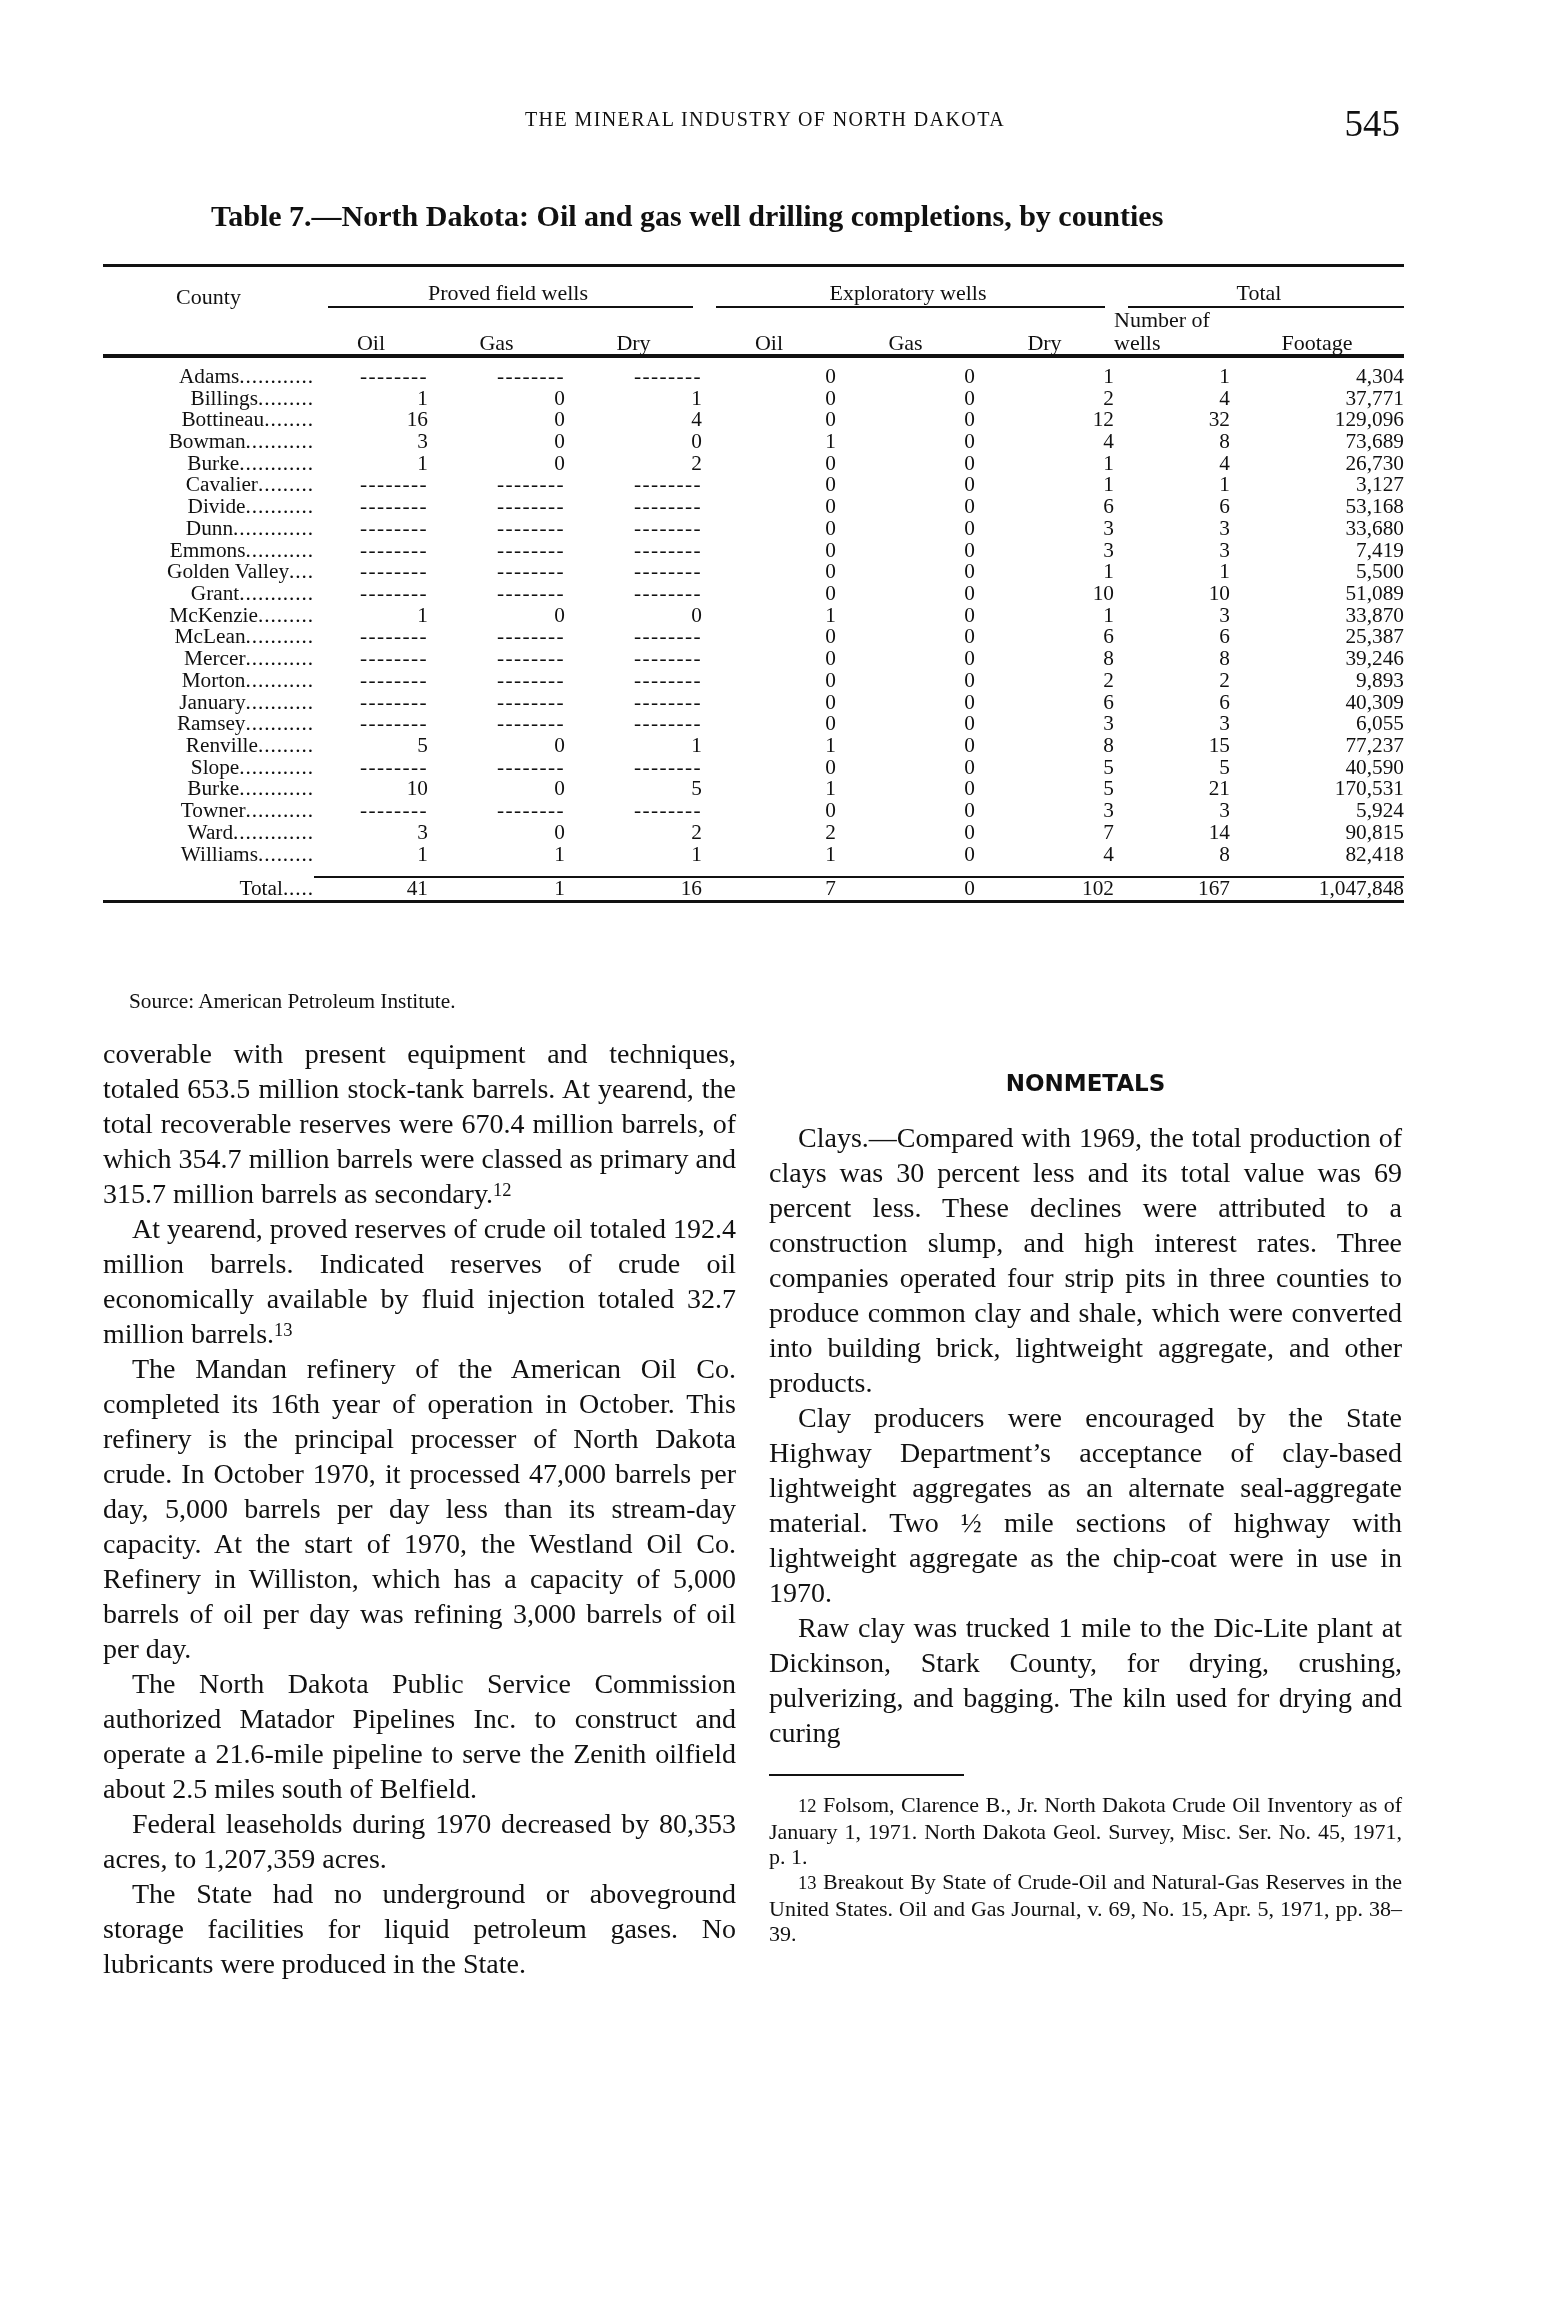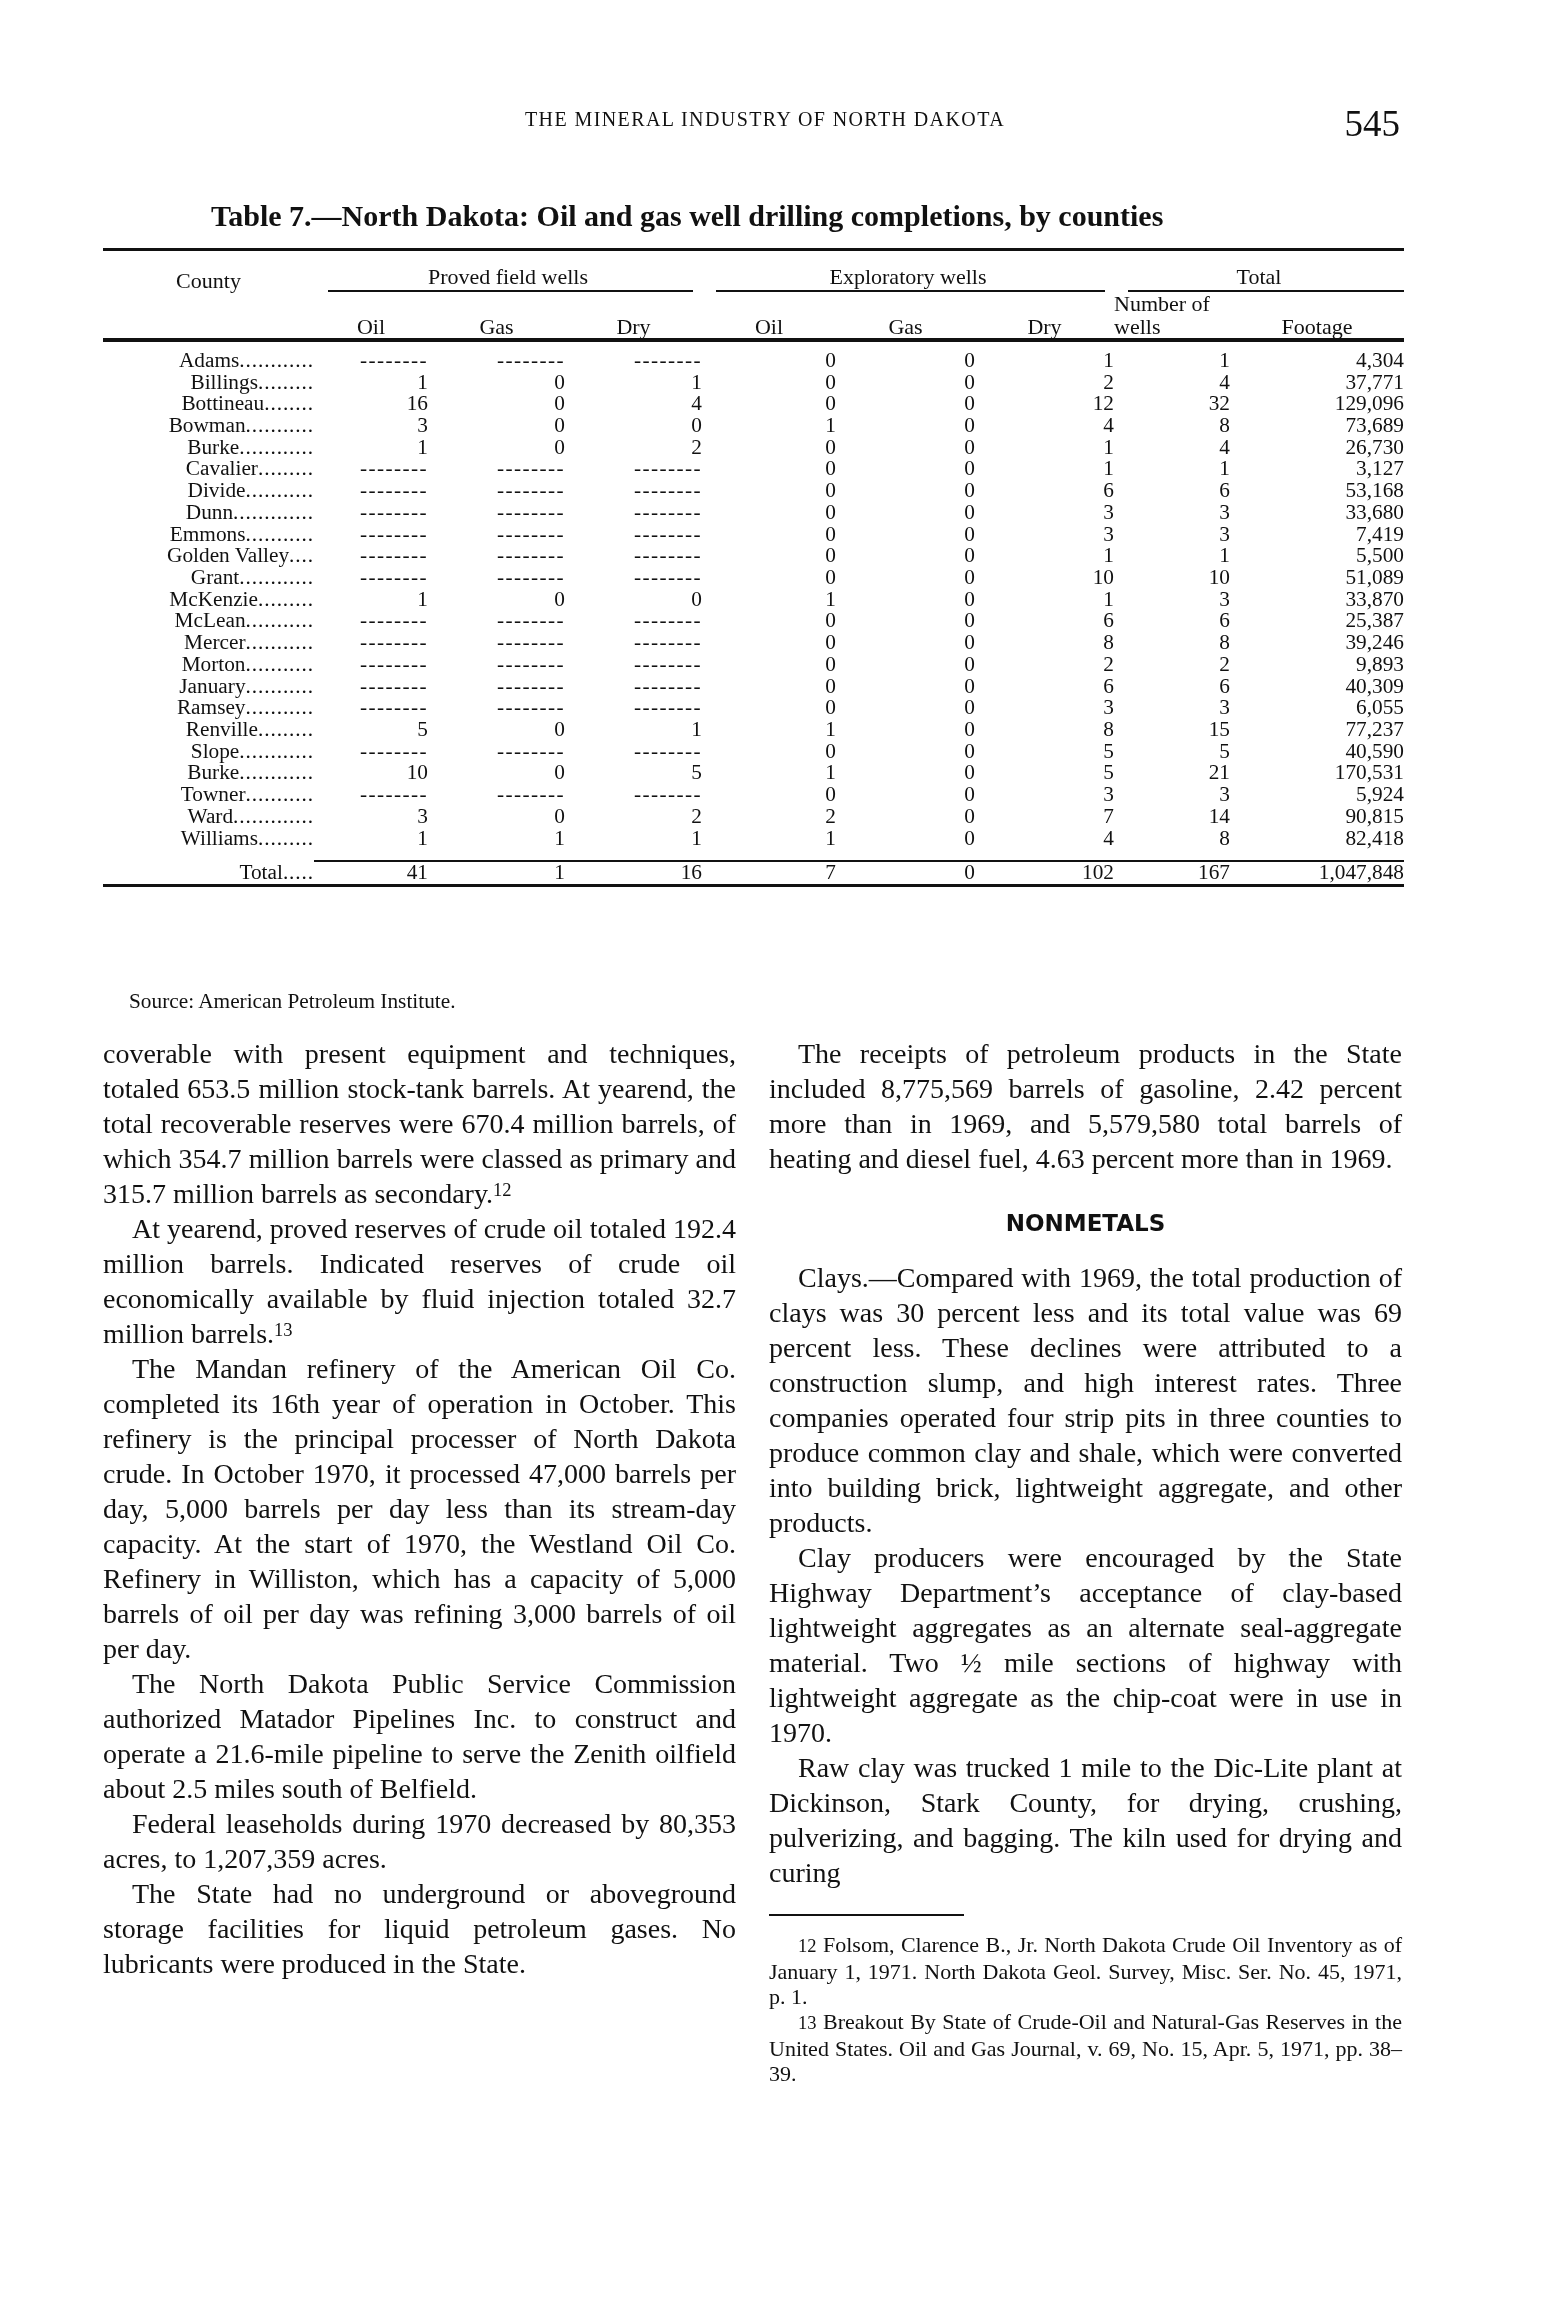--- a/index.html
+++ b/index.html
@@ -10,21 +10,21 @@
   .running-head {
     position: absolute; top: 108px; left: 417px; width: 696px; text-align: center;
     font-size: 20px; letter-spacing: 1.4px;
   }
   .page-number {
     position: absolute; top: 102px; right: 167px; font-size: 37px;
   }
   .table-title {
     position: absolute; top: 199px; left: 211px; font-size: 30px; font-weight: bold;
   }
-  .table-wrap { position: absolute; top: 248px; left: 103px; width: 1301px; }
+  .table-wrap { position: absolute; top: 264px; left: 103px; width: 1301px; }
   .rule-thick { height: 3.2px; background: #111; }
   .rule-mid { height: 2.3px; background: #111; }
   table.data { border-collapse: collapse; width: 100%; font-size: 21.3px; line-height: 1.02; }
   table.data th { font-weight: normal; font-size: 22px; padding: 0; vertical-align: bottom; }
   table.data td { padding: 0; text-align: right; white-space: nowrap; }
   .group-head th { padding-top: 10.2px; padding-bottom: 8.3px; }
   .group-rule { display: block; height: 2.3px; background: #111; margin: 0 9.3px 0 14px; }
   .sub-head th { padding-top: 6.5px; padding-bottom: 15px; line-height: 1.05; }
   td.county { text-align: left; }
   .lead { color: #111; letter-spacing: 0.9px; }
@@ -396,21 +396,20 @@
 <div class="col left-col">
   <p><span>coverable with present equipment and techniques, totaled 653.5 million stock-tank barrels. At yearend, the total recoverable reserves were 670.4 million barrels, of which 354.7 million barrels were classed as primary and 315.7 million barrels as secondary.</span><sup>12</sup></p>
   <p class="indent"><span>At yearend, proved reserves of crude oil totaled 192.4 million barrels. Indicated reserves of crude oil economically available by fluid injection totaled 32.7 million barrels.</span><sup>13</sup></p>
   <p class="indent">The Mandan refinery of the American Oil Co. completed its 16th year of operation in October. This refinery is the principal processer of North Dakota crude. In October 1970, it processed 47,000 barrels per day, 5,000 barrels per day less than its stream-day capacity. At the start of 1970, the Westland Oil Co. Refinery in Williston, which has a capacity of 5,000 barrels of oil per day was refining 3,000 barrels of oil per day.</p>
   <p class="indent">The North Dakota Public Service Commission authorized Matador Pipelines Inc. to construct and operate a 21.6-mile pipeline to serve the Zenith oilfield about 2.5 miles south of Belfield.</p>
   <p class="indent">Federal leaseholds during 1970 decreased by 80,353 acres, to 1,207,359 acres.</p>
   <p class="indent">The State had no underground or aboveground storage facilities for liquid petroleum gases. No lubricants were produced in the State.</p>
 </div>
 
 <div class="col right-col">
-  <p class="indent">The receipts of petroleum products in the State included 8,775,569 barrels of gasoline, 2.42 percent more than in 1969, and 5,579,580 total barrels of heating and diesel fuel, 4.63 percent more than in 1969.</p>
   <div class="section-head">NONMETALS</div>
   <p class="indent"><span class="run-in">Clays.—</span><span>Compared with 1969, the total production of clays was 30 percent less and its total value was 69 percent less. These declines were attributed to a construction slump, and high interest rates. Three companies operated four strip pits in three counties to produce common clay and shale, which were converted into building brick, lightweight aggregate, and other products.</span></p>
   <p class="indent">Clay producers were encouraged by the State Highway Department’s acceptance of clay-based lightweight aggregates as an alternate seal-aggregate material. Two ½ mile sections of highway with lightweight aggregate as the chip-coat were in use in 1970.</p>
   <p class="indent">Raw clay was trucked 1 mile to the Dic-Lite plant at Dickinson, Stark County, for drying, crushing, pulverizing, and bagging. The kiln used for drying and curing</p>
   <div class="fn-rule"></div>
   <div id="footnotes">
       <p class="footnote" style="text-indent: 29px;"><span class="num">12</span> <span>Folsom, Clarence B., Jr. North Dakota Crude Oil Inventory as of January 1, 1971. North Dakota Geol. Survey, Misc. Ser. No. 45, 1971, p. 1.</span></p>
       <p class="footnote" style="text-indent: 29px;"><span class="num">13</span> <span>Breakout By State of Crude-Oil and Natural-Gas Reserves in the United States. Oil and Gas Journal, v. 69, No. 15, Apr. 5, 1971, pp. 38–39.</span></p>
     </div>
 </div>

